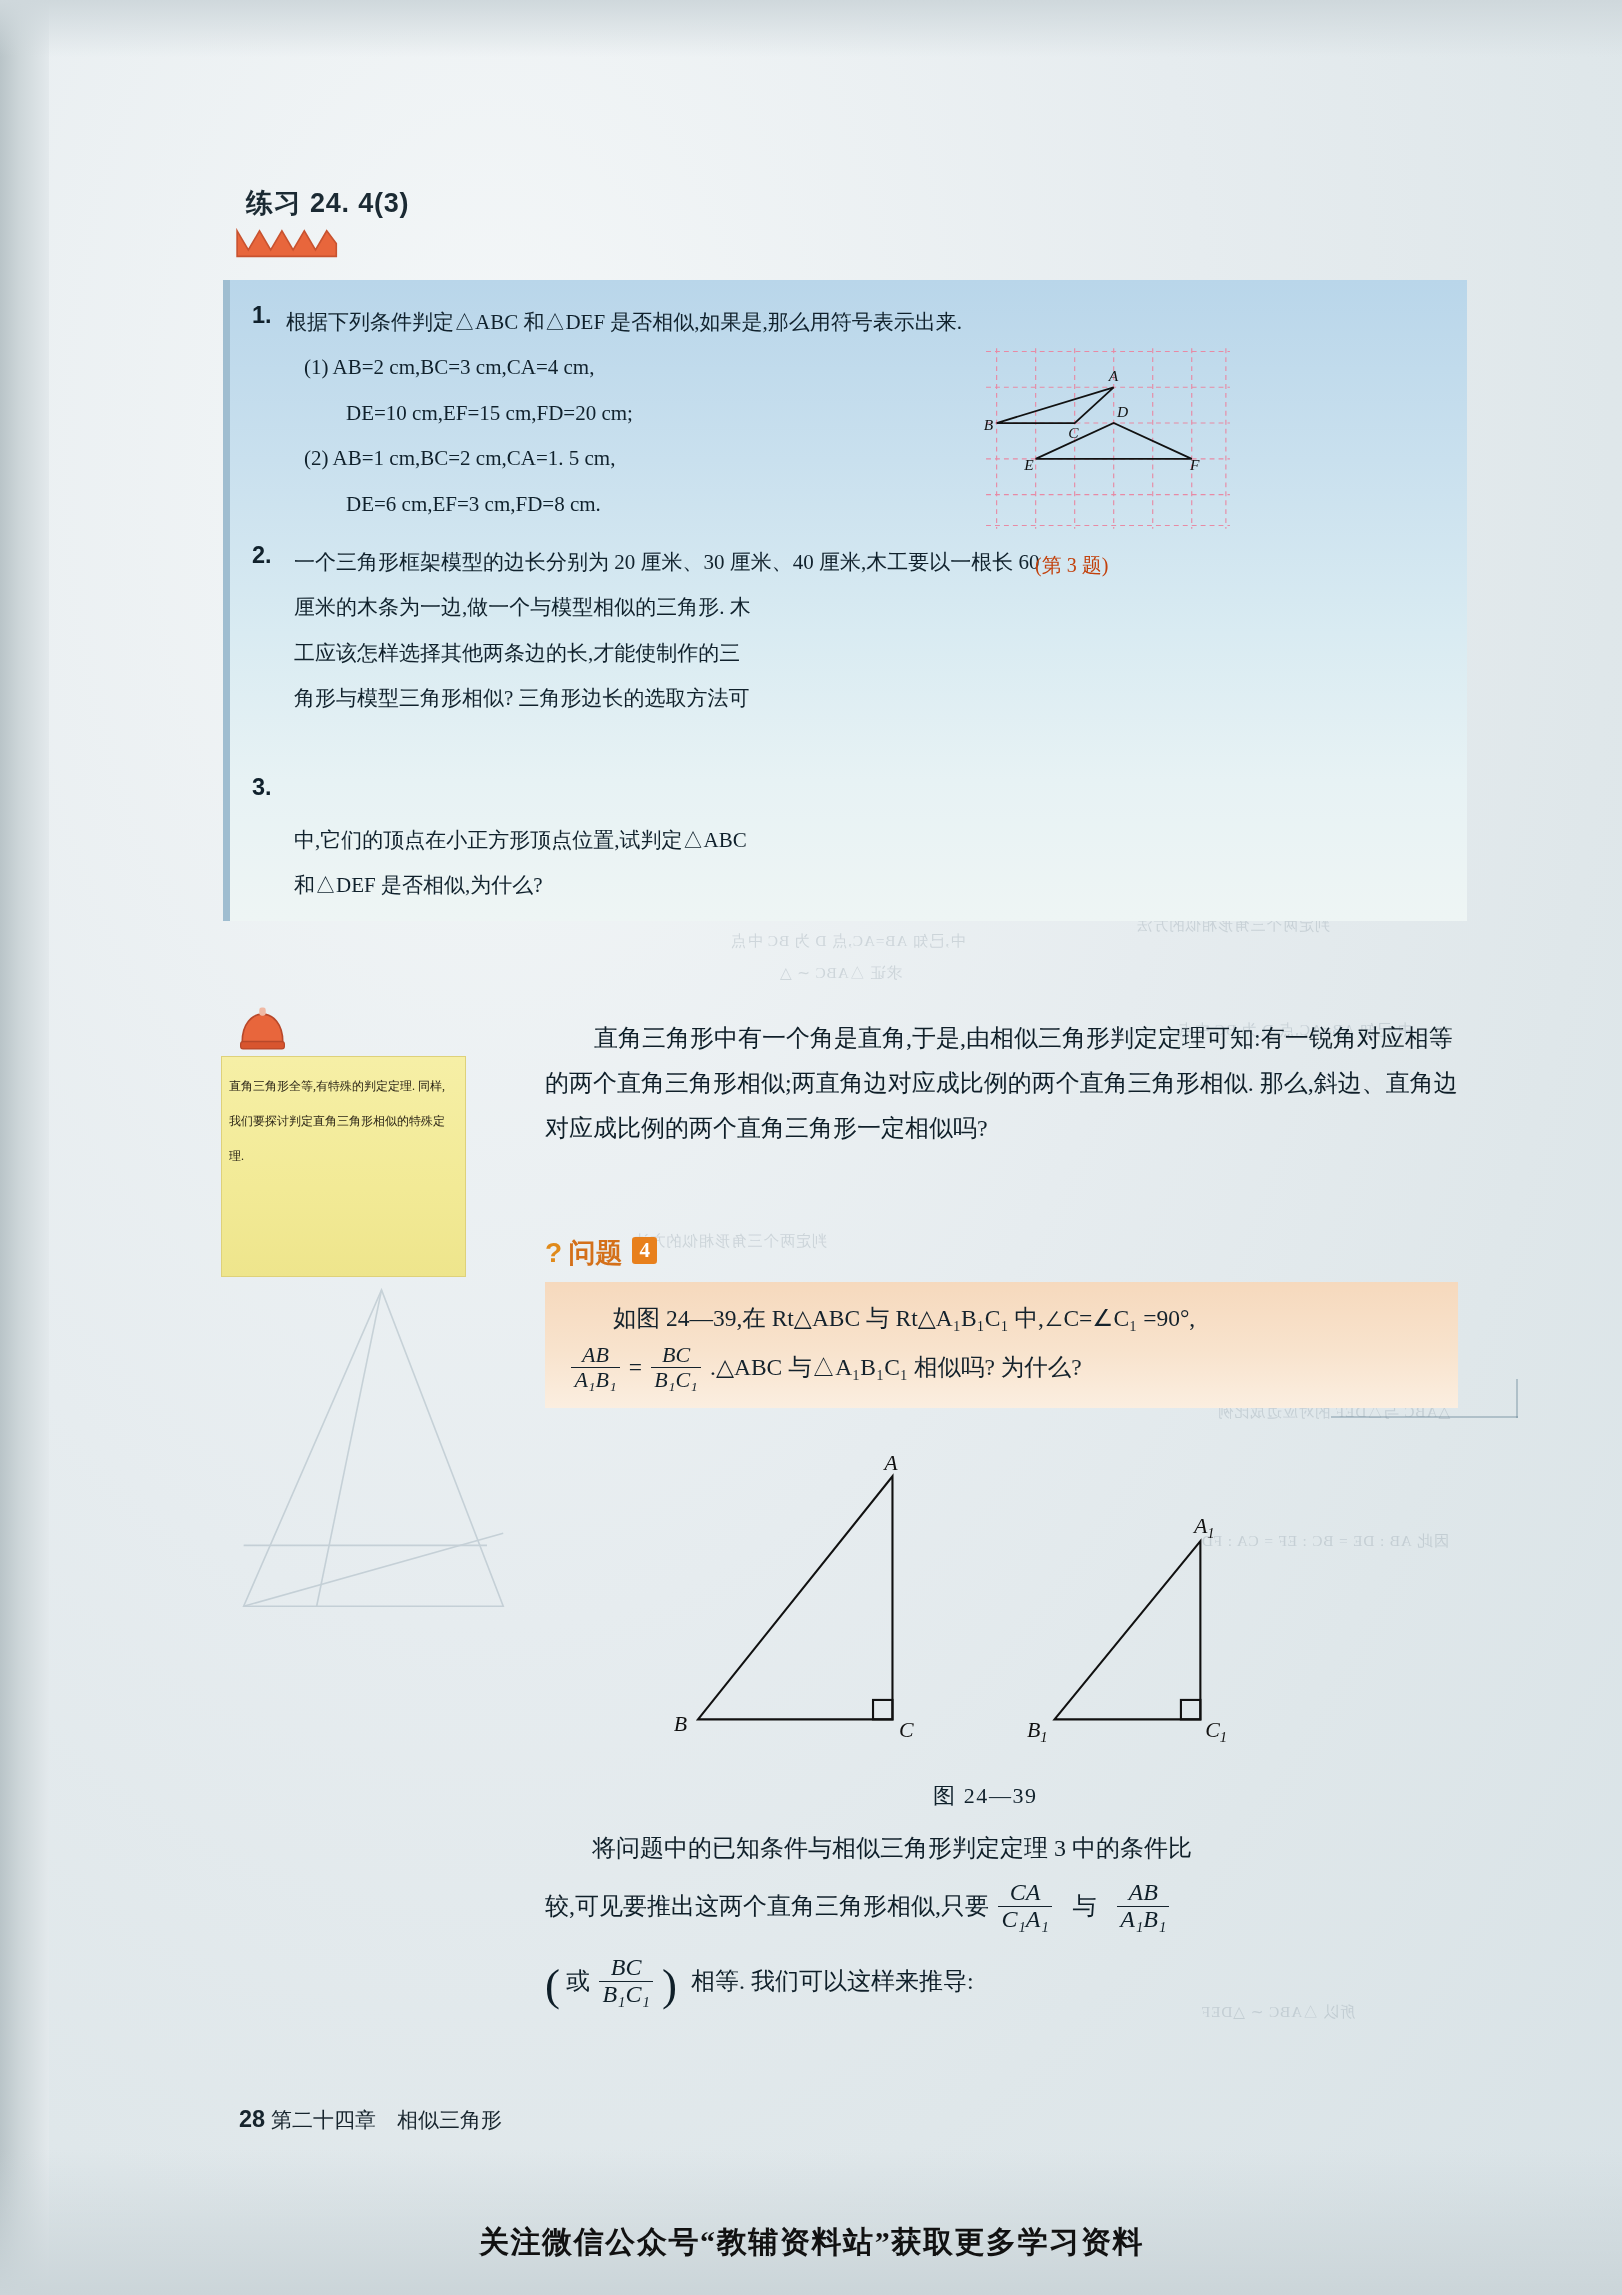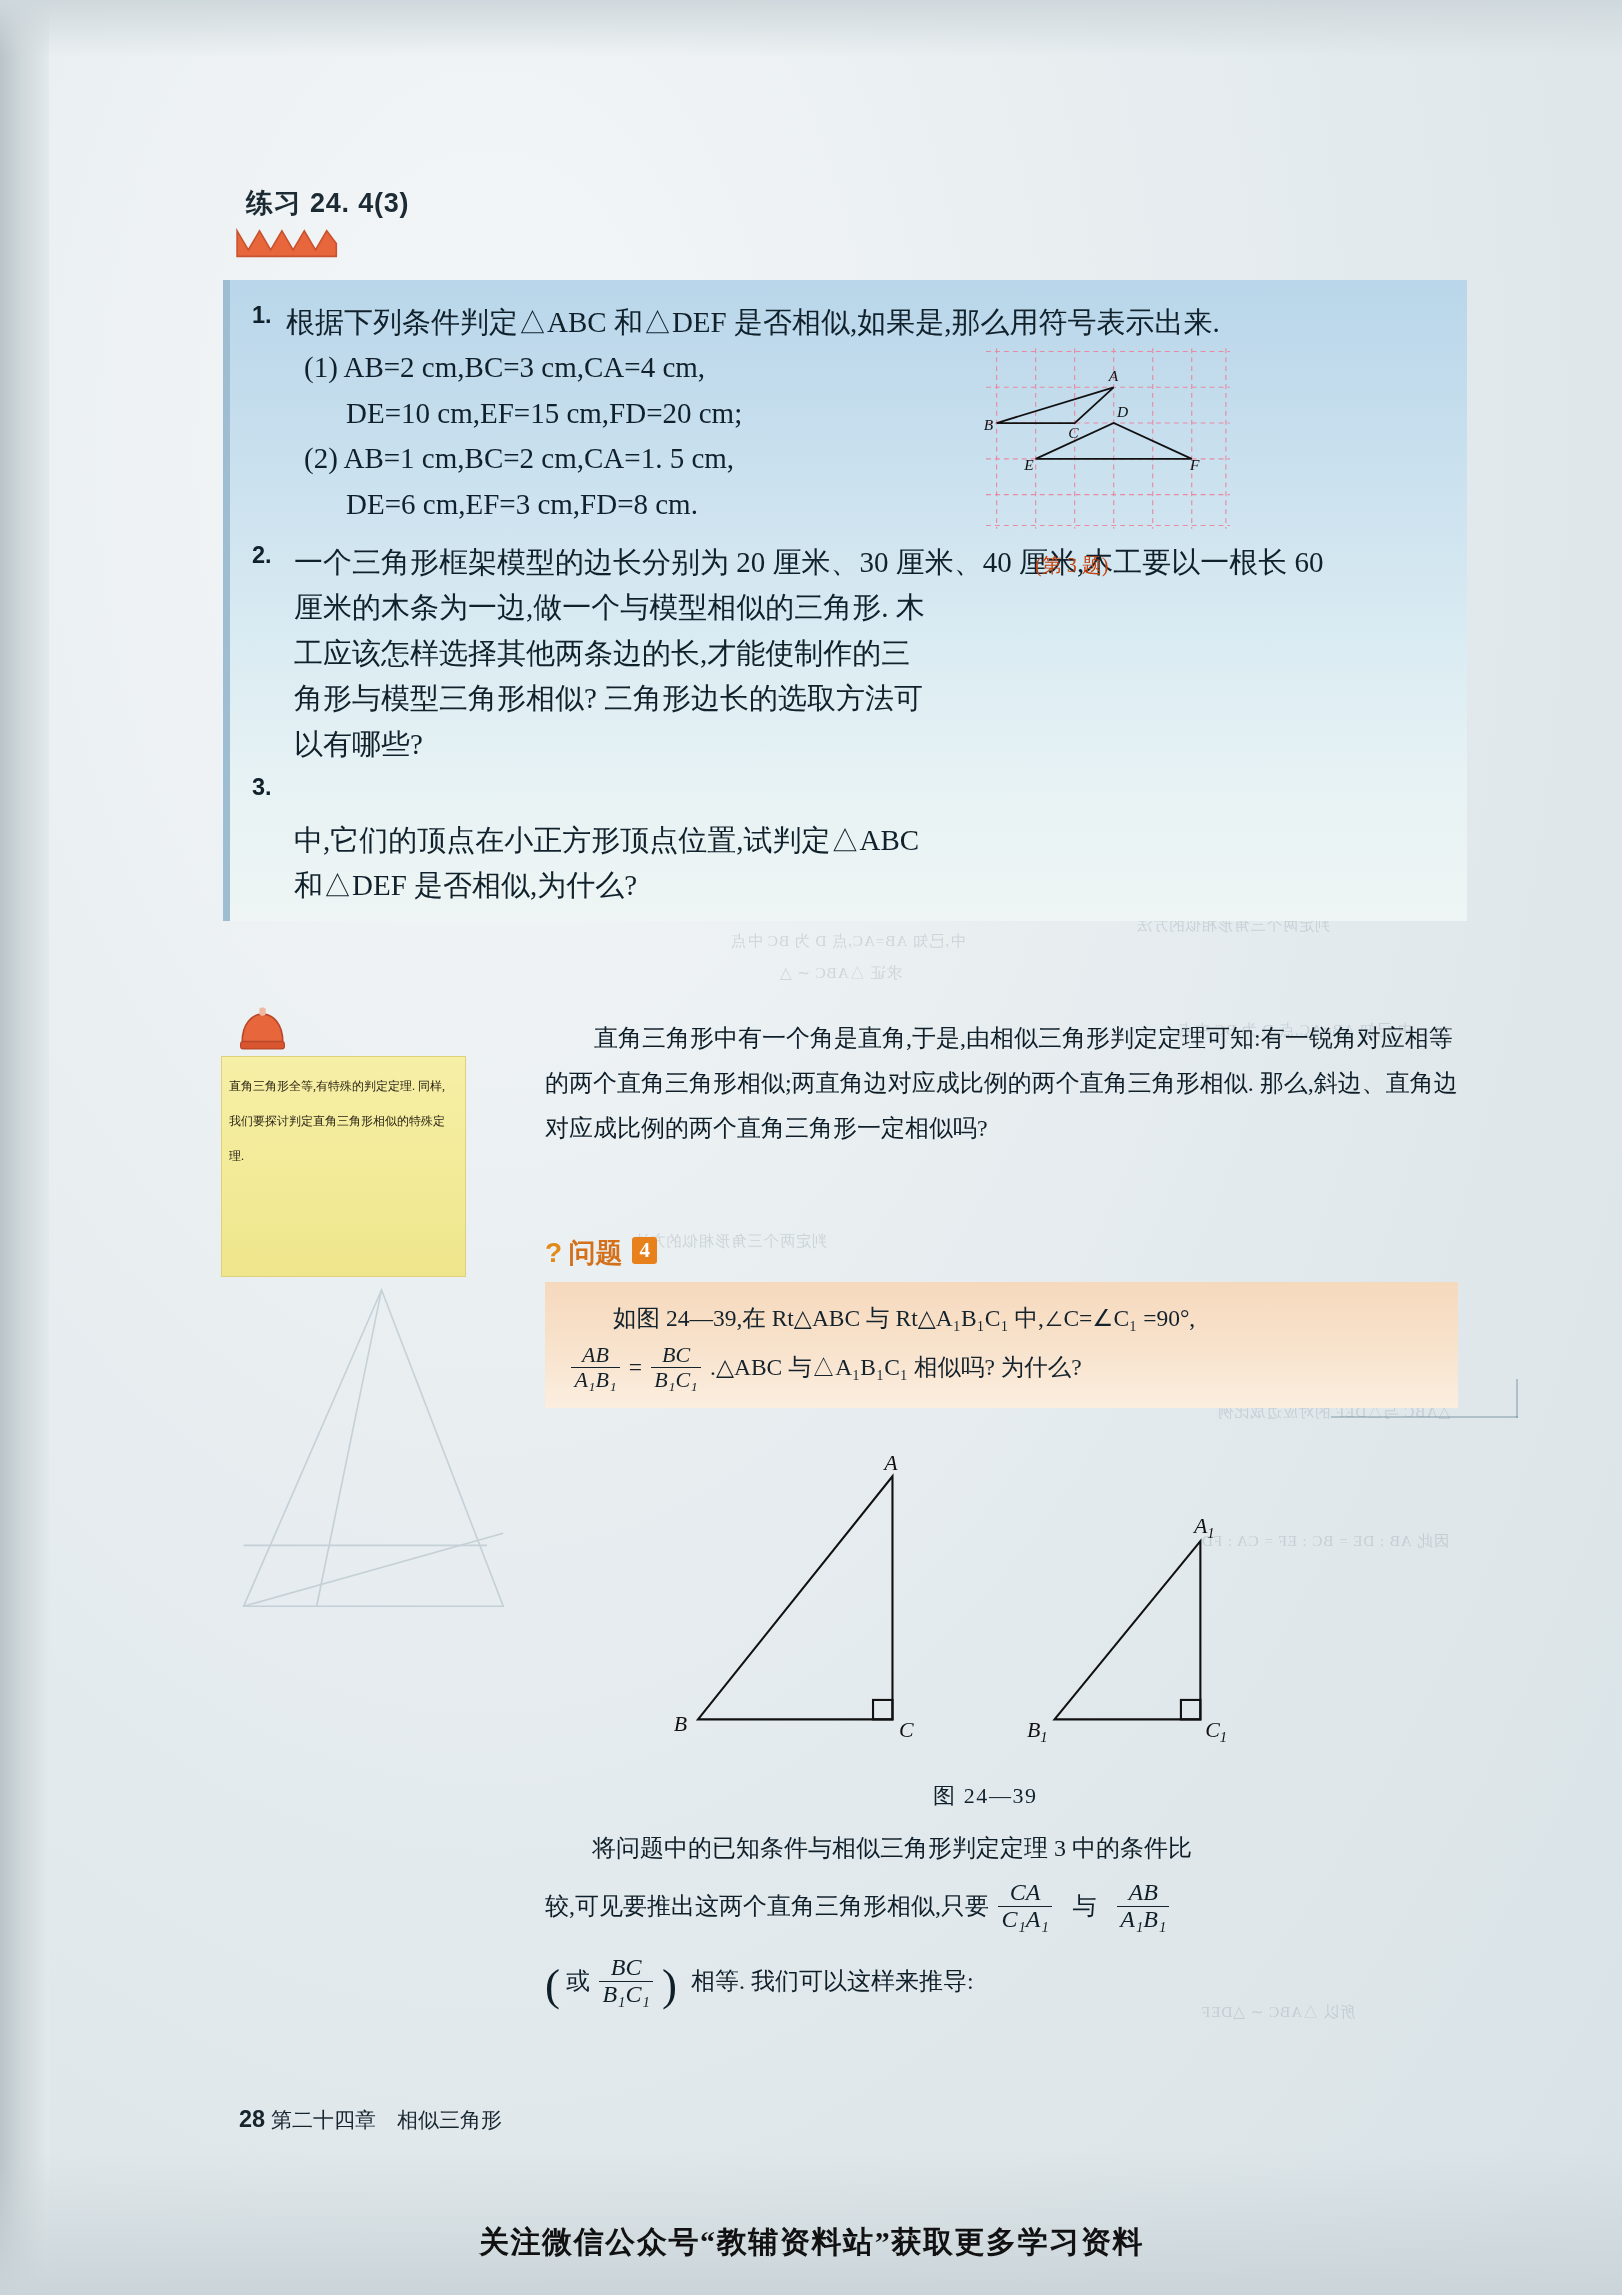--- a/index.html
+++ b/index.html
@@ -55,21 +55,21 @@
     position:absolute; left:235px; top:226px; width:105px; height:32px;
   }
 
   
   .blue-panel {
     position:absolute; left:223px; top:280px; width:1237px; height:641px;
     background:linear-gradient(to bottom, #b9d6ea 0%, #c9e0ee 28%, #d9ebf2 55%, #e7f2f4 78%, #eef5f4 100%);
     border-left:7.3px solid #9fbdd0;
   }
 
-  .q { position:absolute; font-size:29px; color:#10212c; line-height:41px; }
+  .q { position:absolute; font-size:21px; color:#10212c; line-height:41px; }
   .qnum {
     position:absolute; font-family:"Liberation Sans", sans-serif;
     font-weight:bold; font-size:23.5px; color:#10212c;
   }
   .it { font-family:"Liberation Serif", serif; font-style:italic; }
 
   
   .fig3 { position:absolute; left:982px; top:345px; width:252px; height:187px; }
   .fig3-cap {
     position:absolute; left:1035px; top:552px;
@@ -195,21 +195,20 @@
   <div class="q" style="left:304px; top:347px; width:1136px;">(1) AB=2 cm,BC=3 cm,CA=4 cm,</div>
   <div class="q" style="left:346px; top:393px; width:1095px;">DE=10 cm,EF=15 cm,FD=20 cm;</div>
   <div class="q" style="left:304px; top:438px; width:1136px;">(2) AB=1 cm,BC=2 cm,CA=1. 5 cm,</div>
   <div class="q" style="left:346px; top:484px; width:1095px;">DE=6 cm,EF=3 cm,FD=8 cm.</div>
 
   <div class="qnum" style="left:252px; top:542px;">2.</div>
   <div class="q" style="left:294px; top:542px; width:1160px;">一个三角形框架模型的边长分别为 20 厘米、30 厘米、40 厘米,木工要以一根长 60</div>
   <div class="q" style="left:294px; top:587px; width:682px;">厘米的木条为一边,做一个与模型相似的三角形. 木</div>
   <div class="q" style="left:294px; top:633px; width:682px;">工应该怎样选择其他两条边的长,才能使制作的三</div>
   <div class="q" style="left:294px; top:678px; width:682px;">角形与模型三角形相似? 三角形边长的选取方法可</div>
-  <div class="q" style="left:294px; top:724px; width:682px;">以有哪些?</div>
 
   <div class="qnum" style="left:252px; top:774px;">3.</div>
   <div class="q" style="left:294px; top:820px; width:690px;">中,它们的顶点在小正方形顶点位置,试判定△ABC</div>
   <div class="q" style="left:294px; top:865px; width:690px;">和△DEF 是否相似,为什么?</div>
 
   <svg class="fig3" viewBox="0 0 310 230">
     <g stroke="#e88aa4" stroke-width="1.4" stroke-dasharray="6 5">
       <line x1="5" y1="8" x2="305" y2="8"></line>
       <line x1="5" y1="52" x2="305" y2="52"></line>
       <line x1="5" y1="96" x2="305" y2="96"></line>

